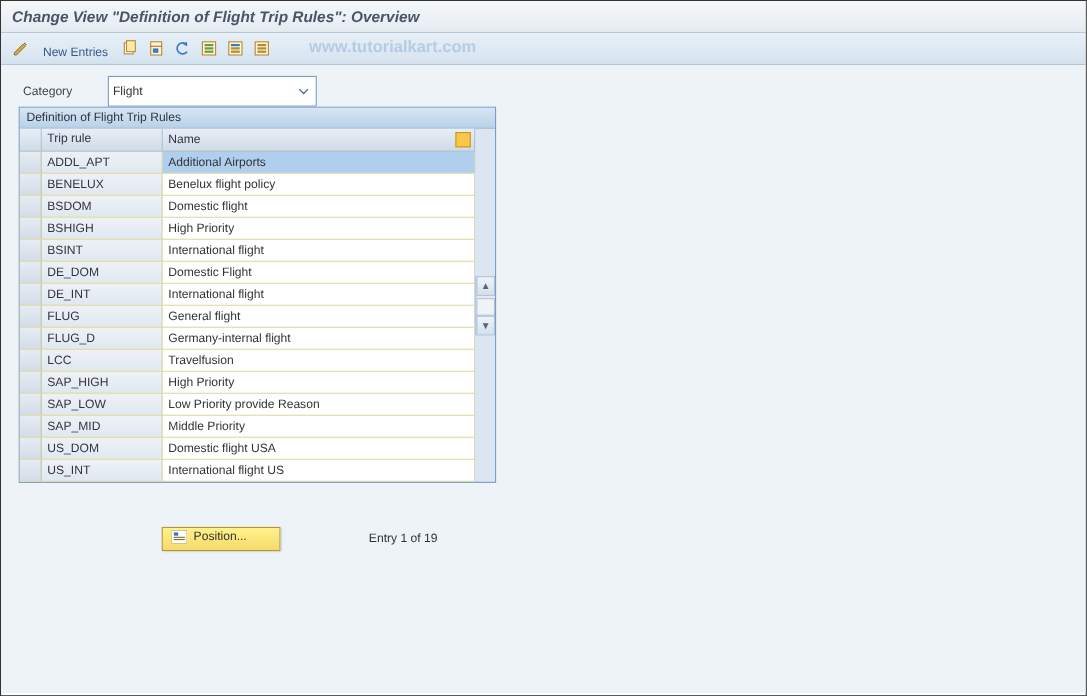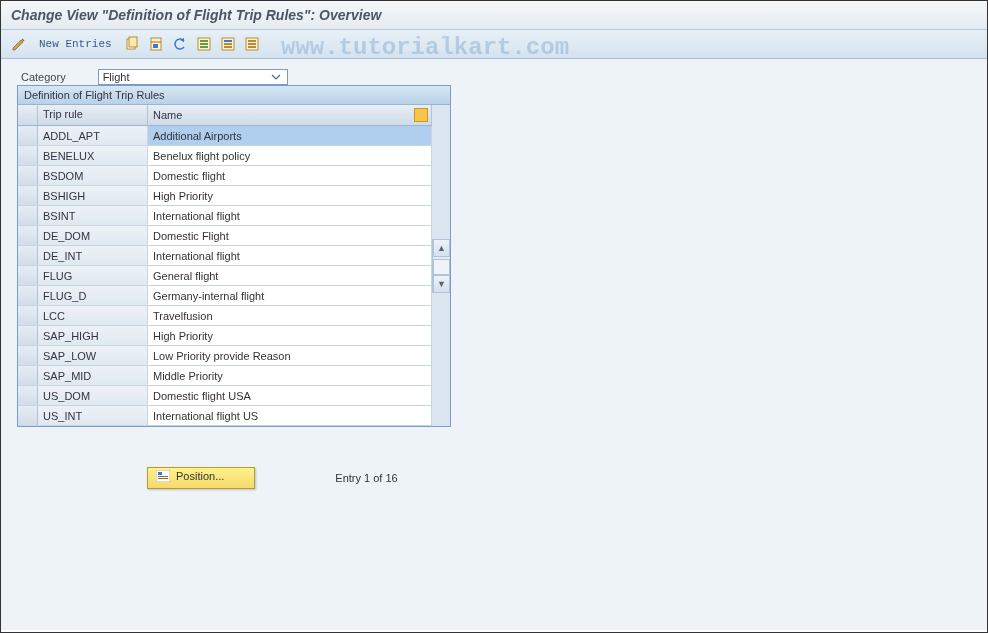--- a/index.html
+++ b/index.html
@@ -22,30 +22,29 @@
       font-size: 14px;
       font-style: italic;
       font-weight: bold;
       color: #4a5568;
     }
     .toolbar {
       background: linear-gradient(to bottom, #e8f0f7, #d5e3ef);
       padding: 4px 8px;
       border-bottom: 1px solid #a8bfd4;
       display: flex;
-      align-items: center;
+      align-items: flex-end;
       gap: 4px;
       position: relative;
-      font-family: Liberation Mono, monospace;
     }
     .watermark {
       position: absolute;
       left: 280px;
       top: 4px;
-      font-size: 24px;
+      font-size: 15px;
       color: rgba(100, 150, 200, 0.35);
       font-weight: bold;
       pointer-events: none;
     }
     .tb-icon {
       width: 20px;
       height: 20px;
       display: inline-flex;
       align-items: center;
       justify-content: center;
@@ -67,21 +66,21 @@
     .category-row {
       display: flex;
       align-items: center;
       gap: 32px;
       margin-bottom: 0;
       margin-left: 4px;
     }
     .category-label { color: #444; }
     .category-select {
       width: 190px;
-      height: 16px;
+      height: 28px;
       background: #fff;
       border: 1px solid #7a9cc6;
       display: flex;
       align-items: center;
       justify-content: space-between;
       padding: 0 4px;
       cursor: pointer;
     }
     .category-select .arrow {
       width: 14px;
@@ -385,15 +384,15 @@
       <span class="btn-icon">
         <svg viewBox="0 0 14 12" width="14" height="12">
             <rect x="0" y="0" width="14" height="12" fill="#fff" stroke="#8a6a2a" stroke-width="0.5"></rect>
             <rect x="2" y="2" width="4" height="3" fill="#3a7acc"></rect>
             <rect x="2" y="6" width="10" height="1" fill="#8a6a2a"></rect>
             <rect x="2" y="8" width="10" height="1" fill="#8a6a2a"></rect>
           </svg>
       </span>
       <span>Position...</span>
     </div>
-    <span class="entry-text">Entry 1 of 16</span>
+    <span class="entry-text">Entry 1 of 19</span>
   </div>
 </div>
 
 </body></html>

